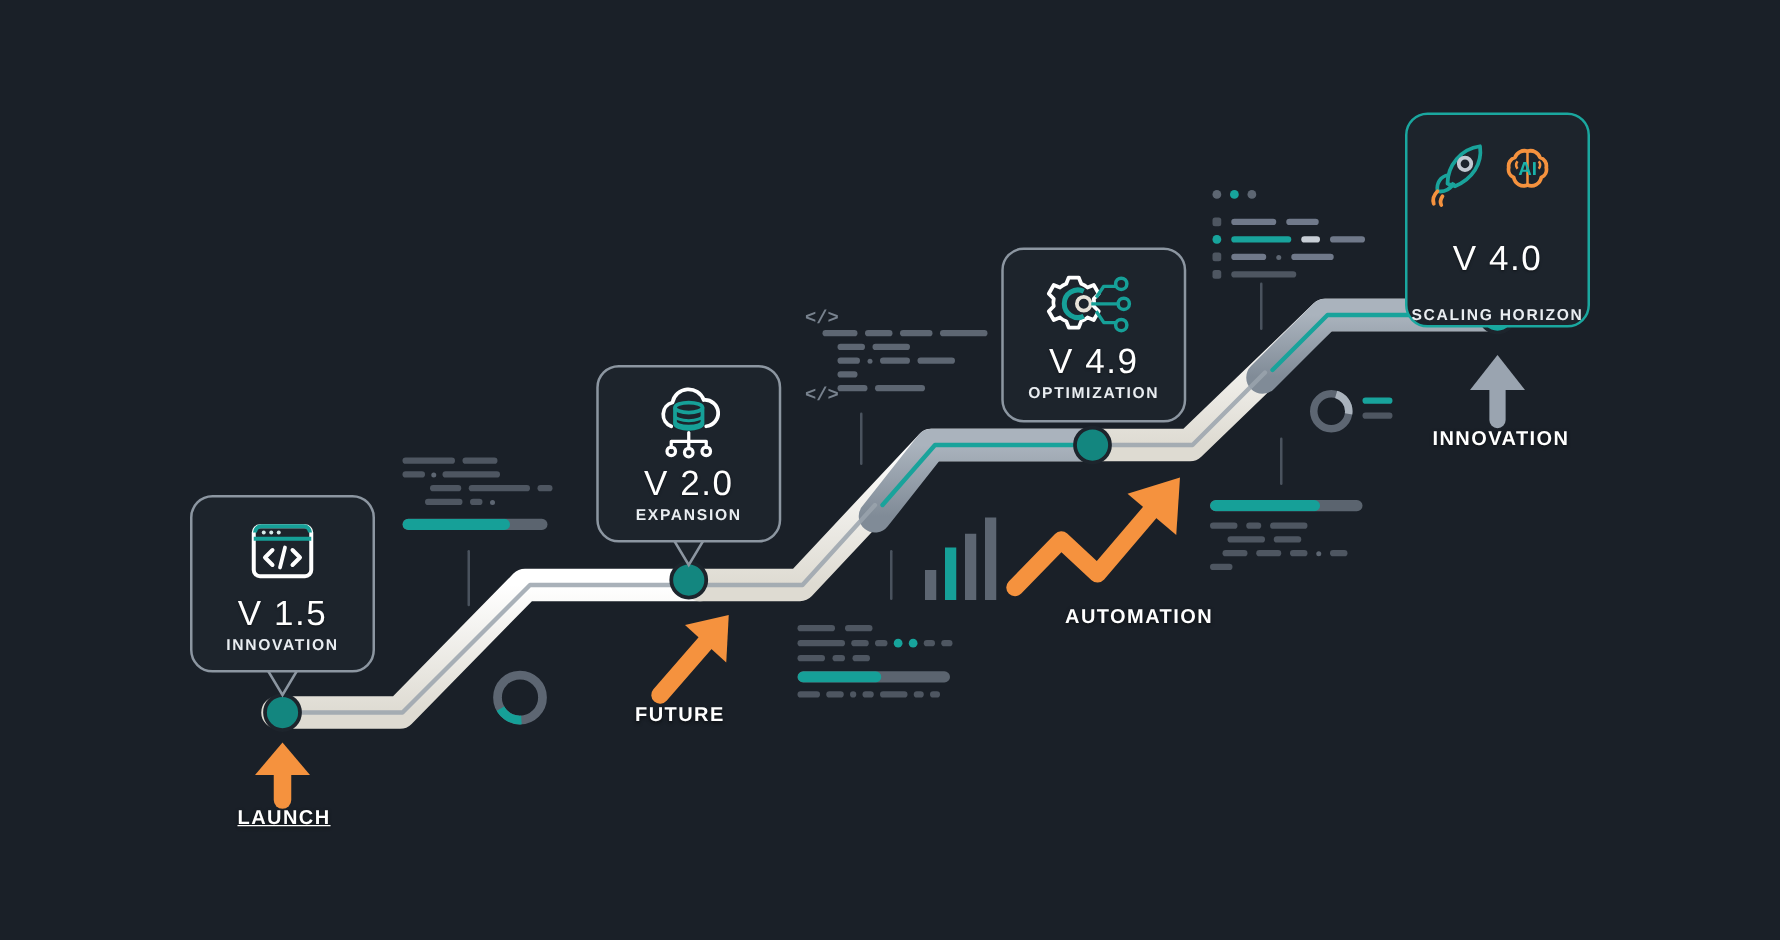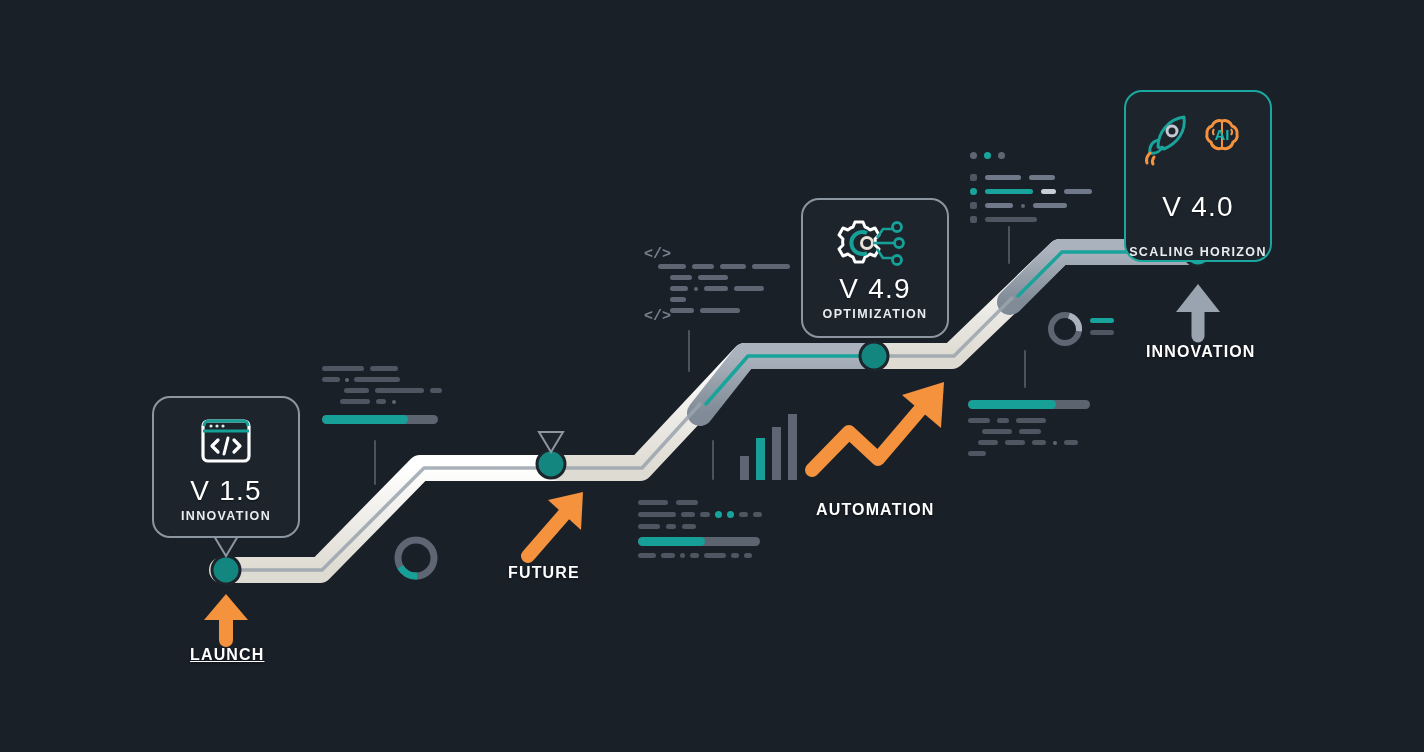--- a/index.html
+++ b/index.html
@@ -301,20 +301,34 @@
         <circle cx="27" cy="14" r="1.6" fill="#d7ebe9"></circle>
         <circle cx="33" cy="14" r="1.6" fill="#d7ebe9"></circle>
       <path d="M28 28 L22 34 L28 40" fill="none" stroke="#ffffff" stroke-width="3.2" stroke-linecap="round" stroke-linejoin="round"></path>
       <path d="M44 28 L50 34 L44 40" fill="none" stroke="#ffffff" stroke-width="3.2" stroke-linecap="round" stroke-linejoin="round"></path>
       <path d="M38 26 L34 42" fill="none" stroke="#ffffff" stroke-width="3" stroke-linecap="round"></path>
     </svg>
     <div class="vnum">V 1.5</div>
     <div class="vsub">INNOVATION</div>
   </div>
 
+  <div class="card" style="left:477px;top:292px;width:148px;height:142px;">
+    <svg class="ico" viewBox="0 0 72 62">
+      <path d="M22 33 a10 10 0 0 1 1 -19 a13 13 0 0 1 25 -2 a10 10 0 0 1 2 21" fill="none" stroke="#ffffff" stroke-width="3" stroke-linecap="round" stroke-linejoin="round"></path>
+      <ellipse cx="36" cy="18" rx="11" ry="4" fill="none" stroke="#16a098" stroke-width="3"></ellipse>
+      <path d="M25 18 v13 a11 4 0 0 0 22 0 v-13" fill="none" stroke="#16a098" stroke-width="3"></path>
+      <path d="M25 24.5 a11 4 0 0 0 22 0 M25 29 a11 4 0 0 0 22 0" fill="none" stroke="#16a098" stroke-width="2.4"></path>
+      <path d="M36 38 v7 M22 45 h28 M22 45 v5 M50 45 v5 M36 45 v6" fill="none" stroke="#ffffff" stroke-width="2.6" stroke-linecap="round"></path>
+      <circle cx="22" cy="53" r="3.4" fill="none" stroke="#ffffff" stroke-width="2.6"></circle>
+      <circle cx="36" cy="54" r="3.4" fill="none" stroke="#ffffff" stroke-width="2.6"></circle>
+      <circle cx="50" cy="53" r="3.4" fill="none" stroke="#ffffff" stroke-width="2.6"></circle>
+    </svg>
+    <div class="vnum">V 2.0</div>
+    <div class="vsub">EXPANSION</div>
+  </div>
 
   <div class="card" style="left:801px;top:198px;width:148px;height:140px;">
     <svg class="ico wide" viewBox="0 0 120 58">
       <path d="M40 8 h8 l2 5 a14 14 0 0 1 5 3 l5 -2 l4 7 l-4 4 a14 14 0 0 1 0 6 l4 4 l-4 7 l-5 -2 a14 14 0 0 1 -5 3 l-2 5 h-8 l-2 -5 a14 14 0 0 1 -5 -3 l-5 2 l-4 -7 l4 -4 a14 14 0 0 1 0 -6 l-4 -4 l4 -7 l5 2 a14 14 0 0 1 5 -3 z" fill="none" stroke="#ffffff" stroke-width="3" stroke-linejoin="round"></path>
       <path d="M52 19 a11 11 0 1 0 0 20" fill="none" stroke="#16a098" stroke-width="4"></path>
       <circle cx="52" cy="29" r="5.5" fill="none" stroke="#e7e2d8" stroke-width="3"></circle>
       <path d="M58 29 h22" fill="none" stroke="#16a098" stroke-width="2.6"></path>
       <path d="M62 24 l6 -9 h10" fill="none" stroke="#16a098" stroke-width="2.6" stroke-linejoin="round"></path>
       <path d="M62 35 l6 9 h10" fill="none" stroke="#16a098" stroke-width="2.6" stroke-linejoin="round"></path>
       <circle cx="84" cy="29" r="4.5" fill="none" stroke="#16a098" stroke-width="2.8"></circle>
@@ -342,16 +356,16 @@
         <path d="M76 22 a5 5 0 0 0 0 6 M93 22 a5 5 0 0 1 0 6" fill="none" stroke="#f5923e" stroke-width="2"></path>
         <text x="84" y="33" font-family="Liberation Sans, sans-serif" font-size="15" font-weight="bold" fill="#19b3aa" text-anchor="middle">AI</text>
       </g>
     </svg>
     <div class="vnum">V 4.0</div>
     <div class="vsub">SCALING HORIZON</div>
   </div>
 
   <div class="caption" style="left:190px;top:646px;text-decoration:underline;">LAUNCH</div>
   <div class="caption" style="left:508px;top:564px;">FUTURE</div>
-  <div class="caption" style="left:816px;top:485px;margin-top:16px;">AUTOMATION</div>
+  <div class="caption" style="left:852px;top:485px;">AUTOMATION</div>
   <div class="caption" style="left:1146px;top:343px;">INNOVATION</div>
 
 </div>
 
 </body></html>

